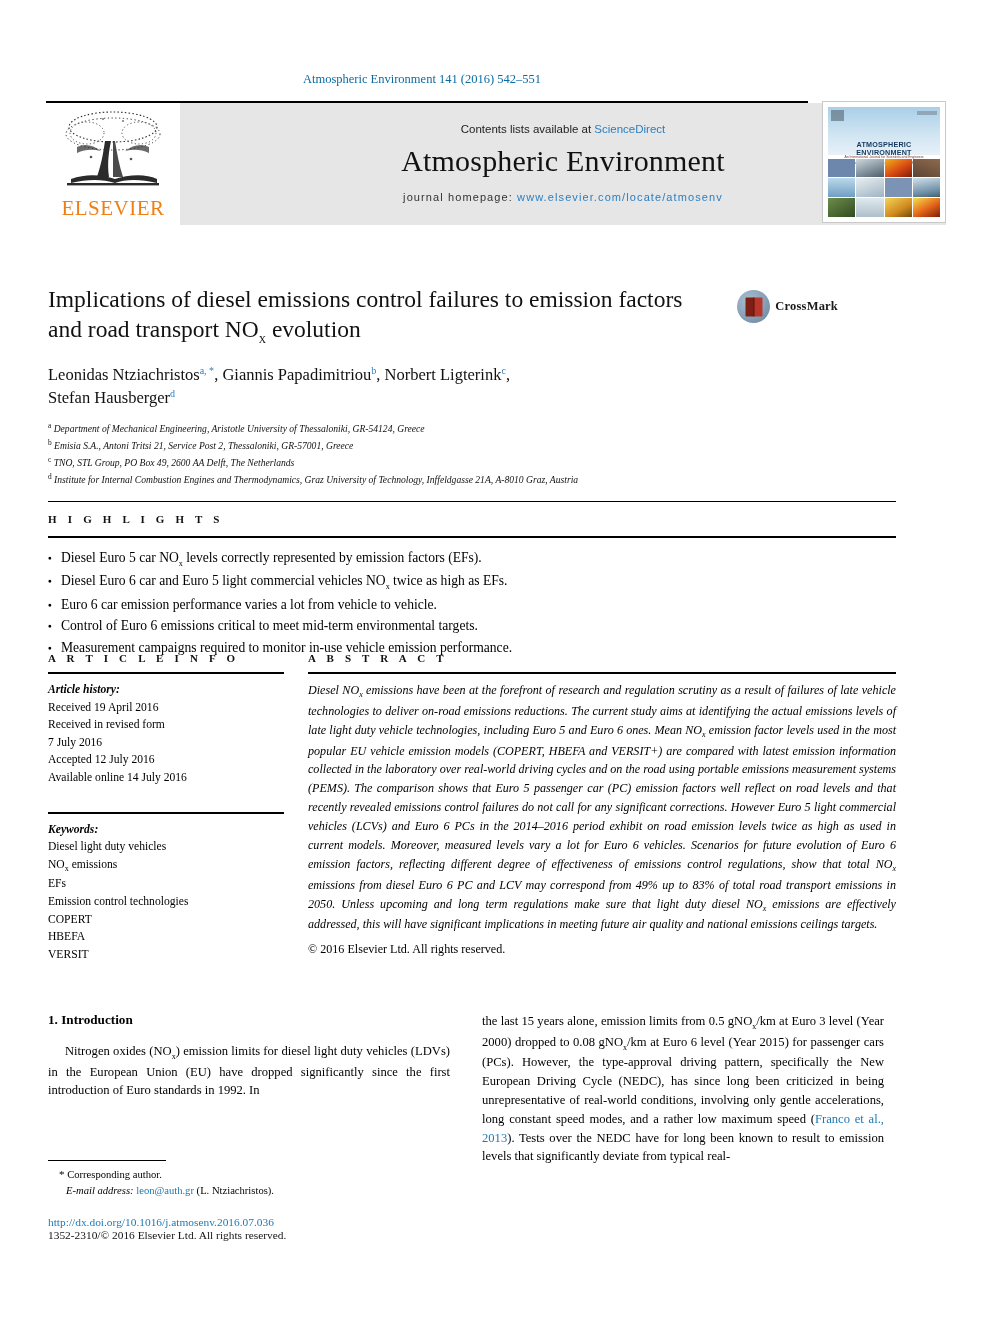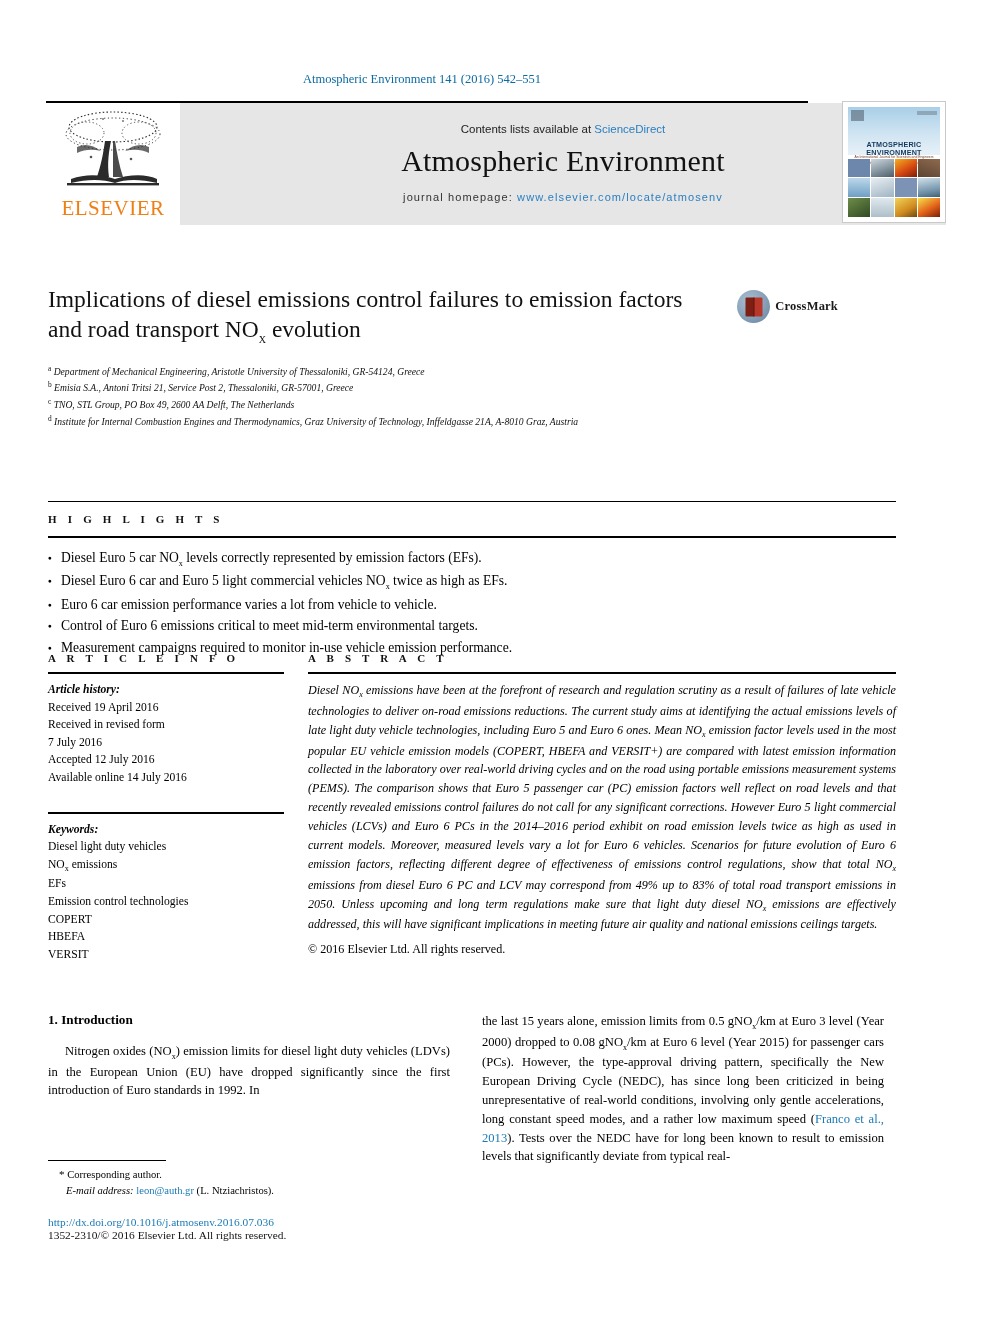--- a/index.html
+++ b/index.html
@@ -54,21 +54,21 @@
   }
   .banner .jhome {
     font-family:"Liberation Sans", sans-serif;
     font-size:11px; letter-spacing:1.1px; color:#333;text-align:center;
   }
   .banner .jhome a { color:#2a7fc1; text-decoration:none; }
 
   
   .cover {
     position:absolute; right:0; top:0;
-    width:104px; height:122px;
+    width:124px; height:122px;
     border:1px solid #c9c9c9; background:#fff;
     overflow:hidden;
   }
   .cover-inner { position:absolute; inset:5px; overflow:hidden; }
   .cover-sky {
     position:absolute; left:0; top:0; width:100%; height:44%;
     background: linear-gradient(180deg,#a9cfe8 0%, #cfe4f2 55%, #e8f1f8 100%);
   }
   .cover-sky .els-mini {
     position:absolute; left:3px; top:3px; width:13px; height:11px;
@@ -270,20 +270,24 @@
           <div class="cm-book"></div>
         </div>
       <div class="cm-label">CrossMark</div>
     </div>
 
     <h1 class="title">
       <span>Implications of diesel emissions control failures to emission factors</span><br>
       <span>and road transport NO</span><sub style="color:#111">X</sub><span> evolution</span>
     </h1>
 
+    <div class="authors">
+      <span>Leonidas Ntziachristos</span><sup>a, *</sup>, <span>Giannis Papadimitriou</span><sup>b</sup>, <span>Norbert Ligterink</span><sup>c</sup>,<br>
+      <span>Stefan Hausberger</span><sup>d</sup>
+    </div>
 
     <div class="affils">
       <div><sup>a</sup> <span>Department of Mechanical Engineering, Aristotle University of Thessaloniki, GR-54124, Greece</span></div>
       <div><sup>b</sup> <span>Emisia S.A., Antoni Tritsi 21, Service Post 2, Thessaloniki, GR-57001, Greece</span></div>
       <div><sup>c</sup> <span>TNO, STL Group, PO Box 49, 2600 AA Delft, The Netherlands</span></div>
       <div><sup>d</sup> <span>Institute for Internal Combustion Engines and Thermodynamics, Graz University of Technology, Inffeldgasse 21A, A-8010 Graz, Austria</span></div>
     </div>
   </div>
 
   <div class="hl-wrap">

